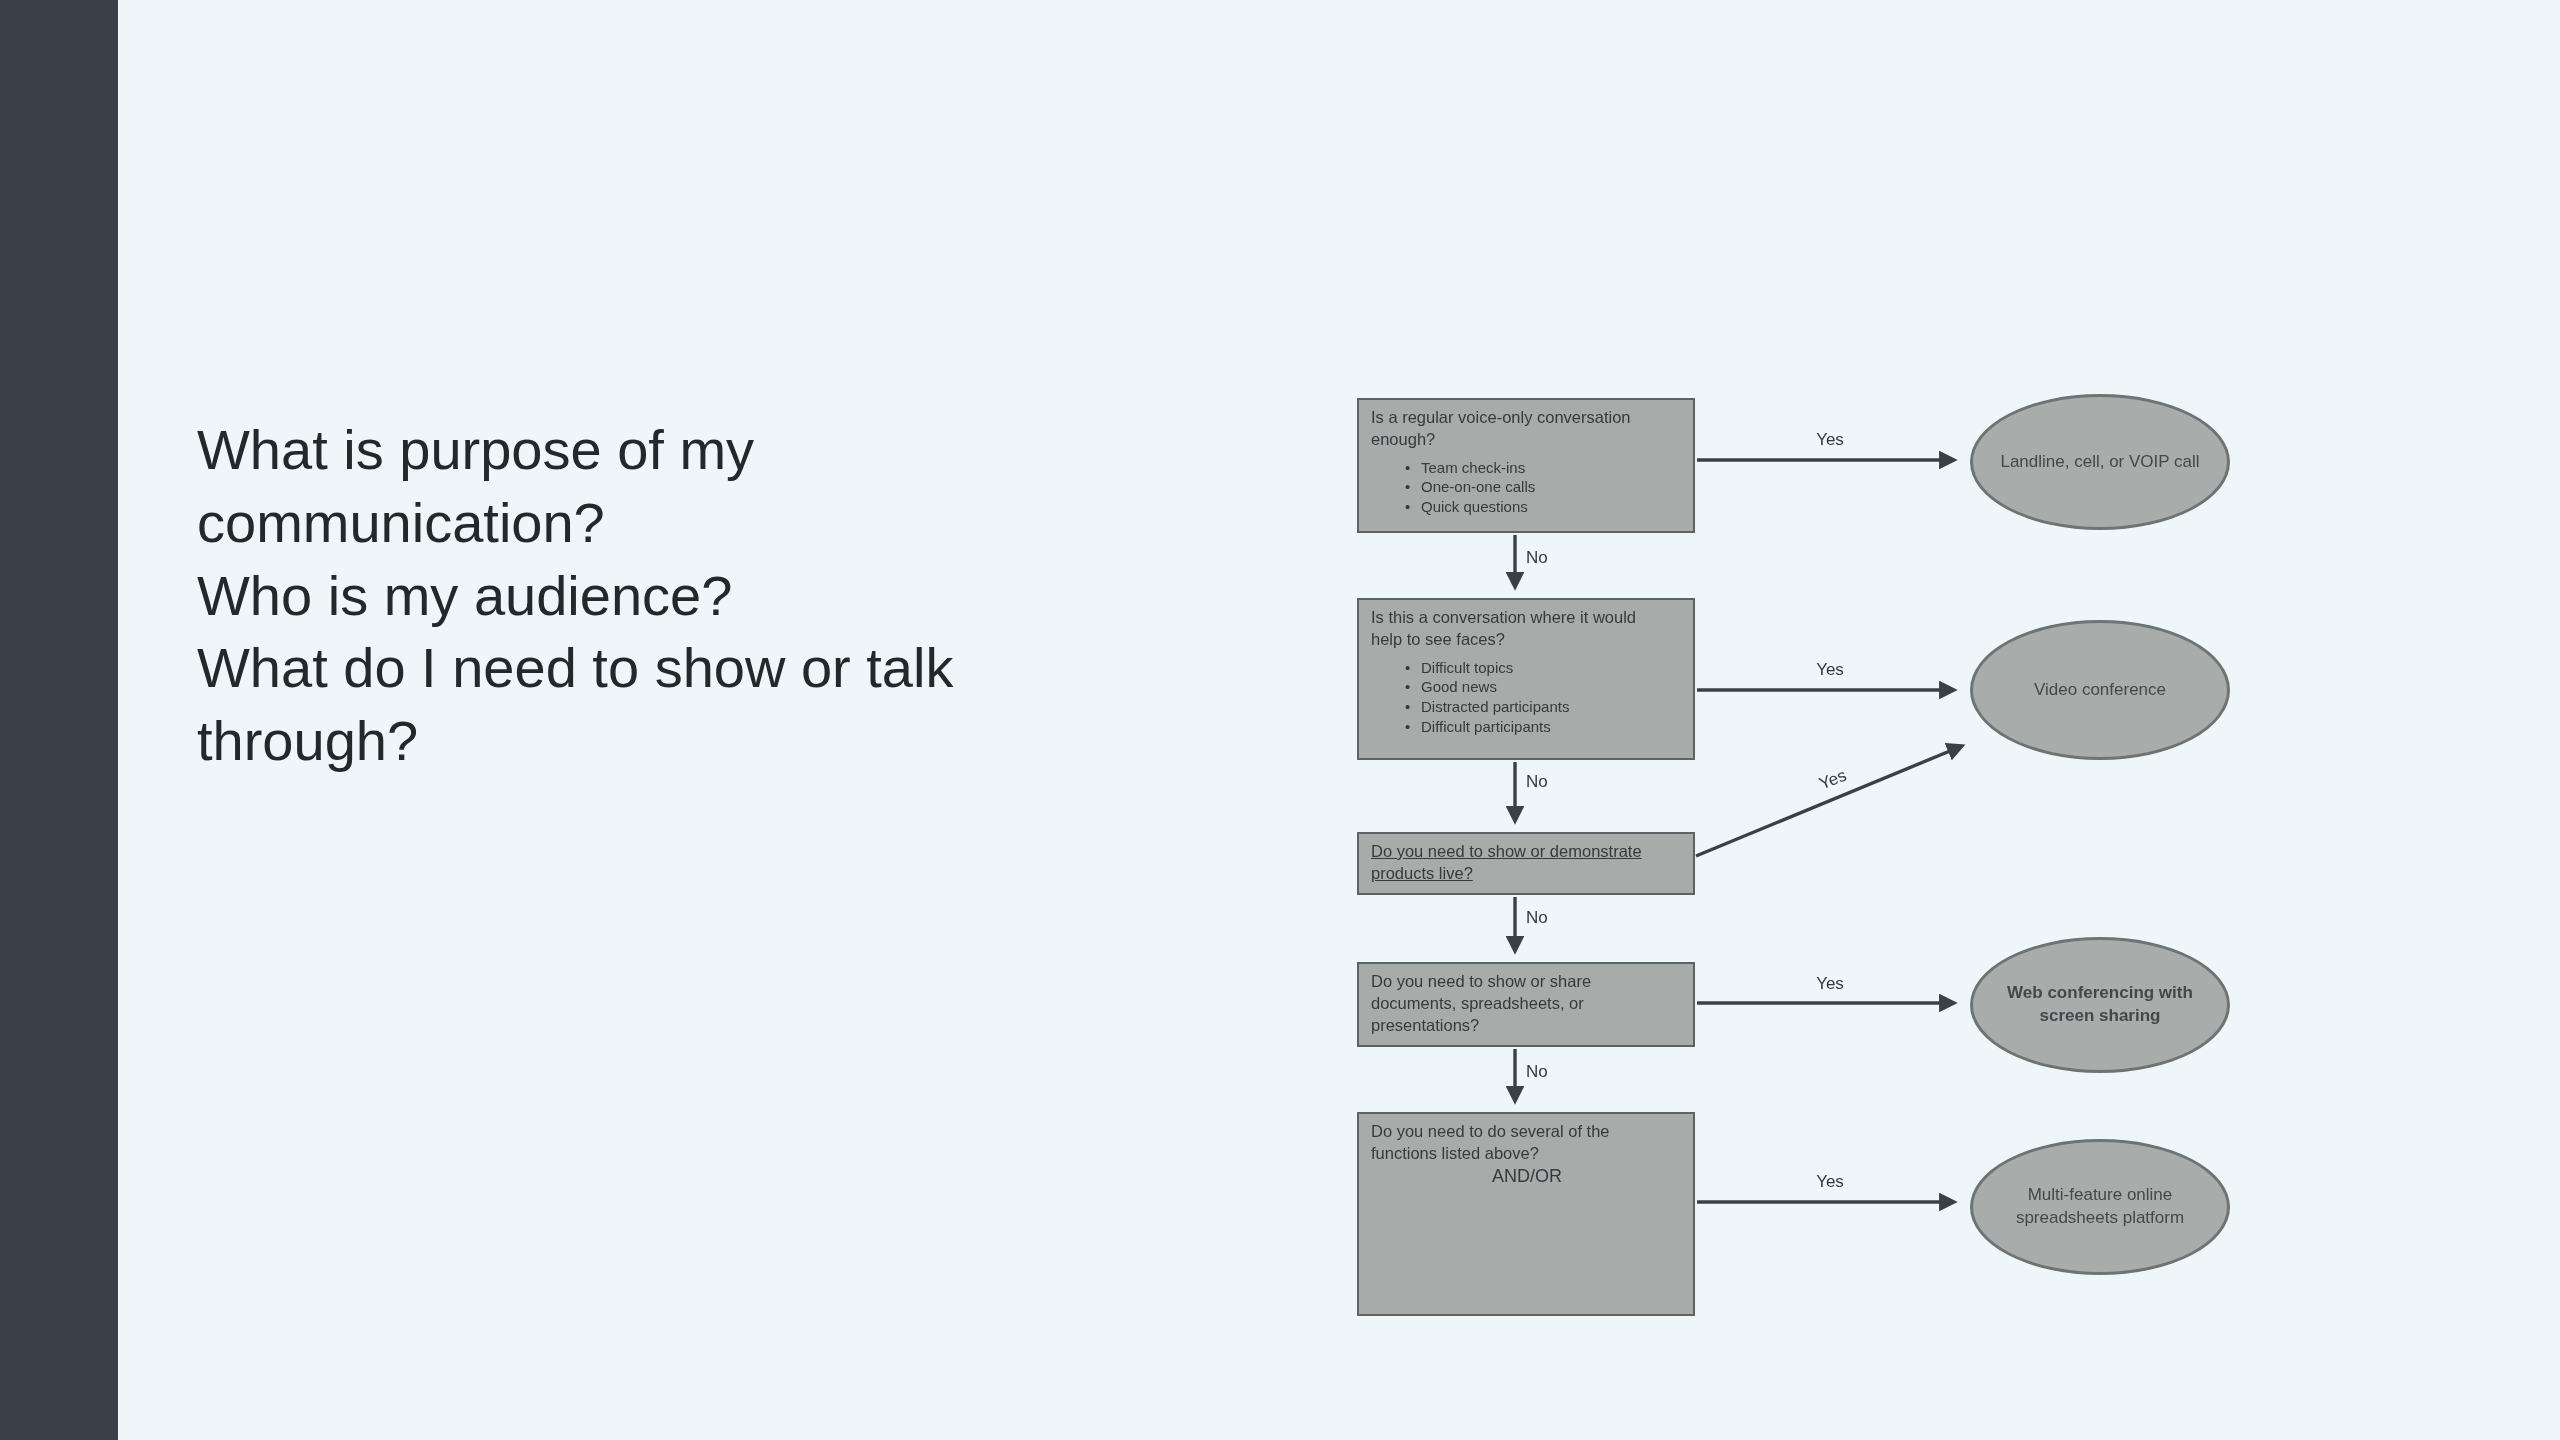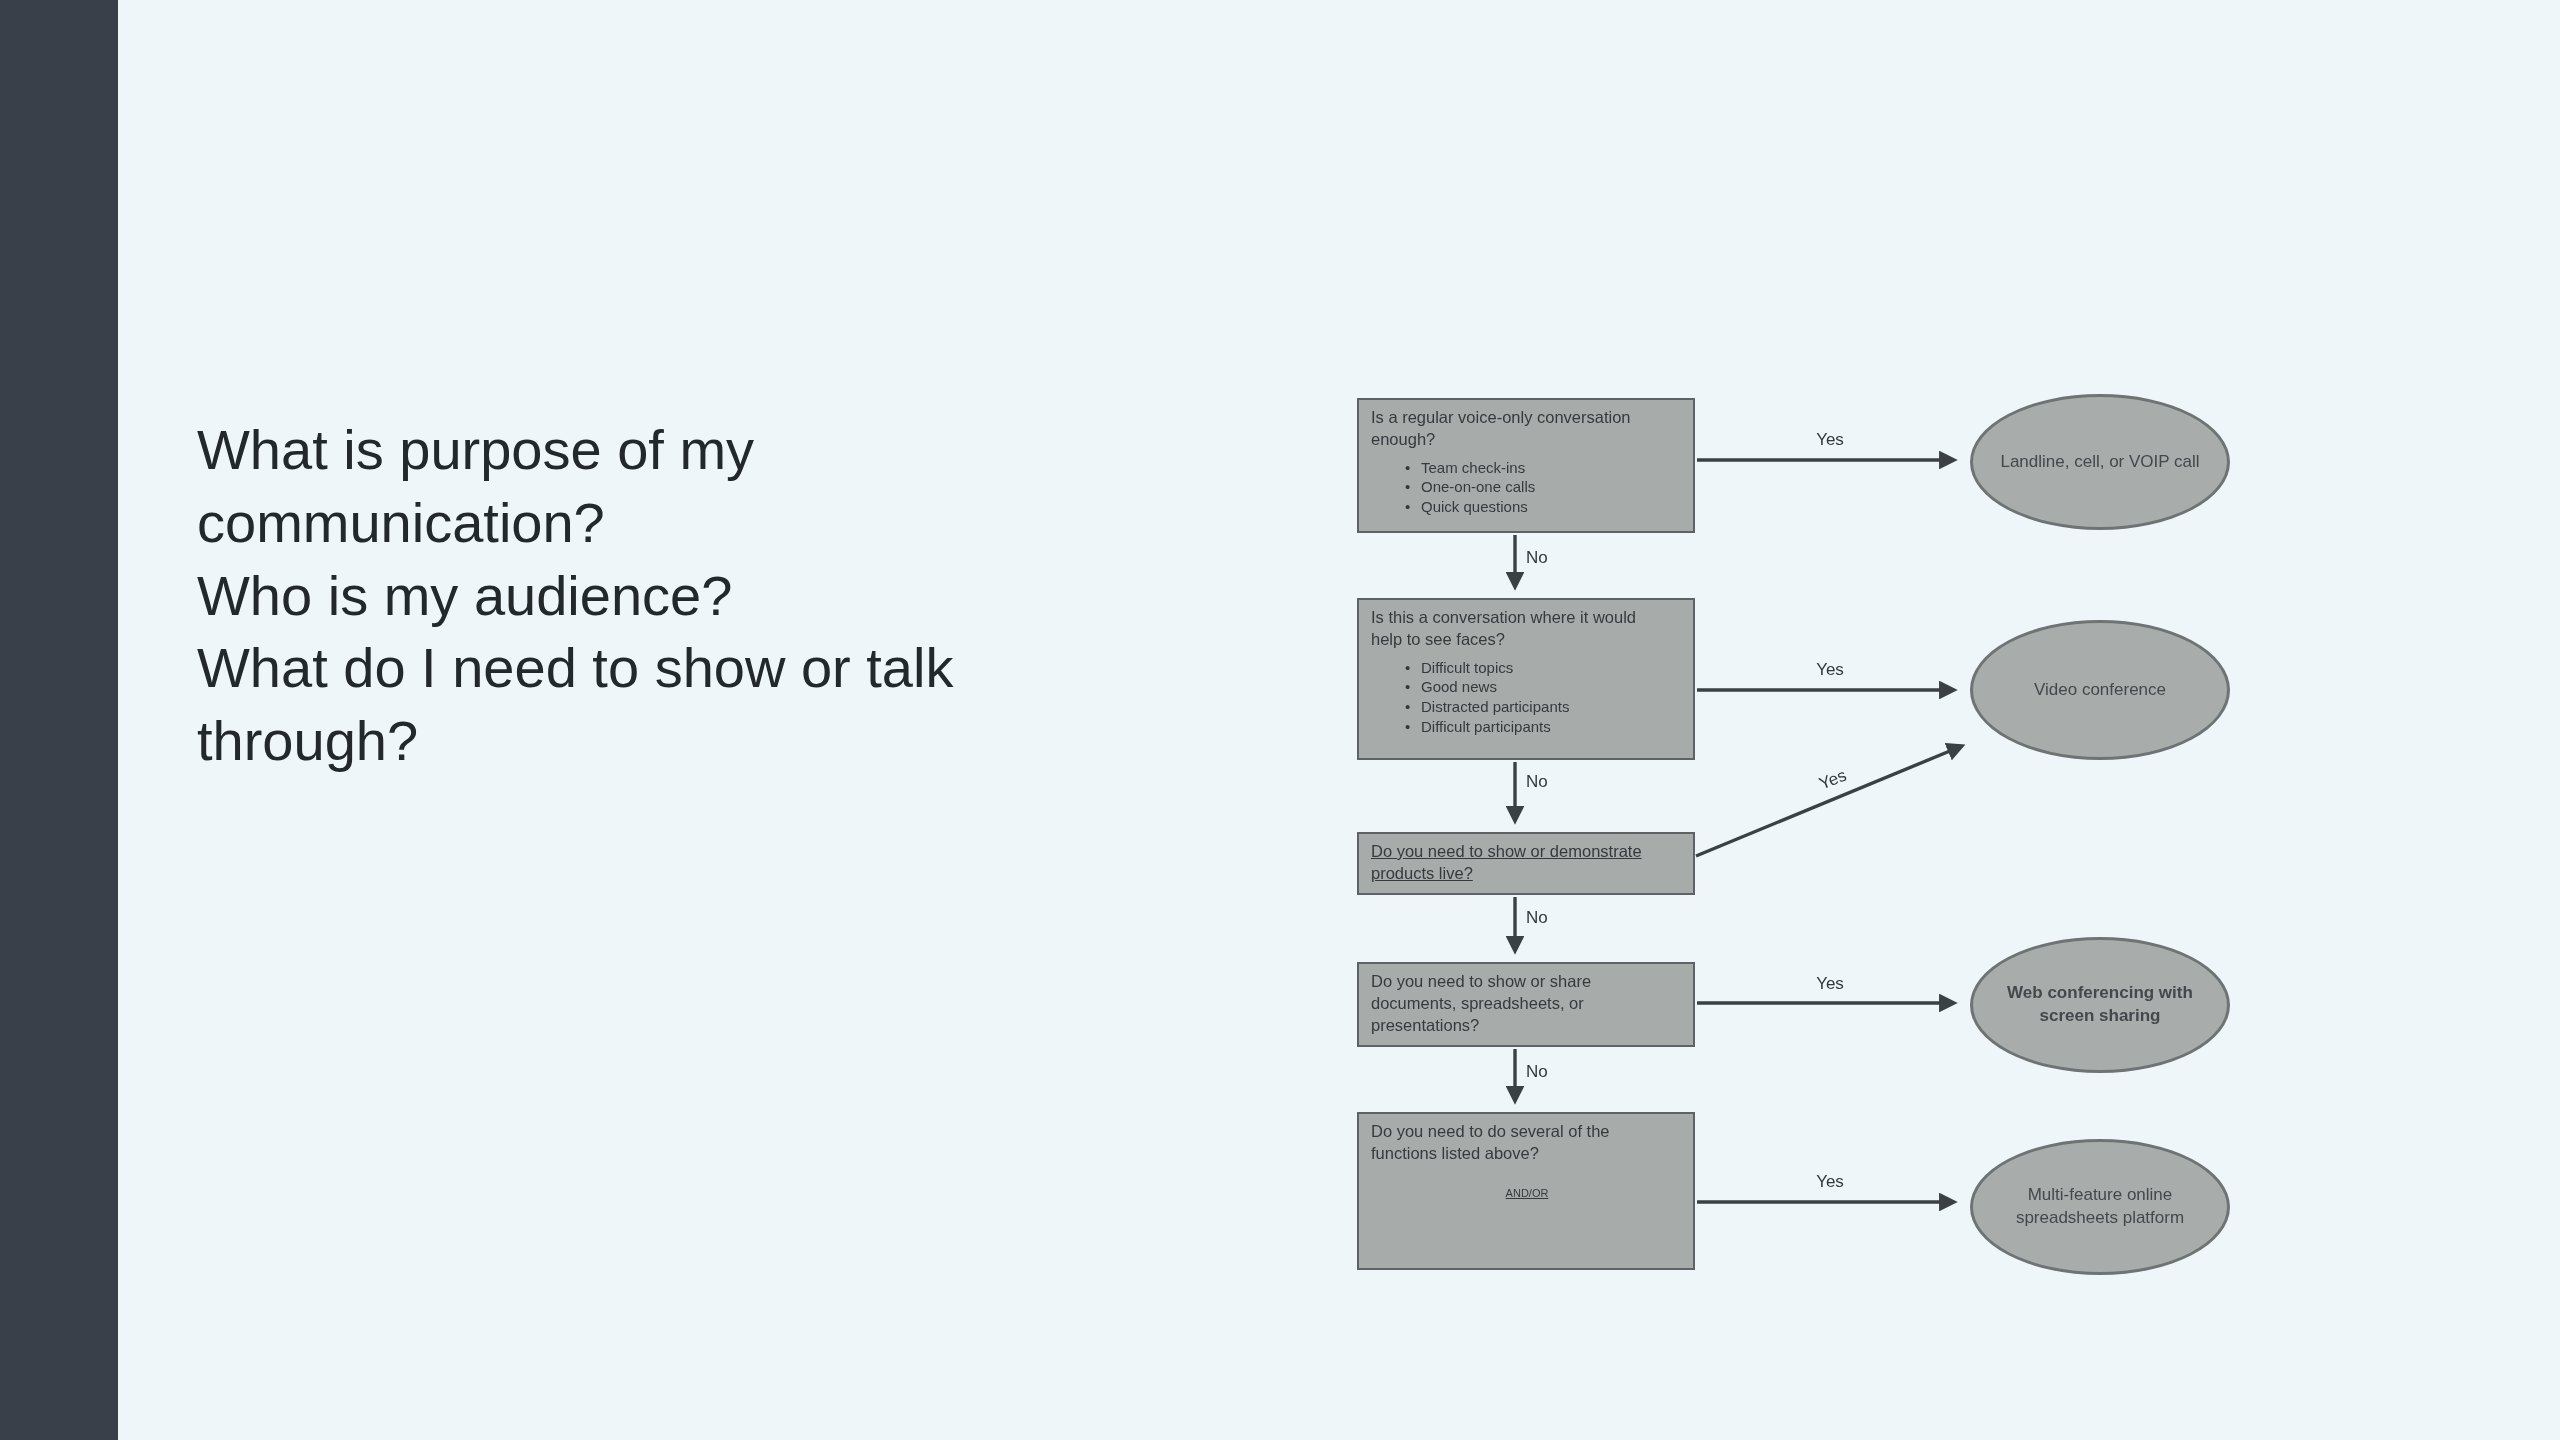--- a/index.html
+++ b/index.html
@@ -40,21 +40,21 @@
   .fc-box ul{
     margin:7px 0 0 0;padding:0 0 0 34px;list-style:none;
   }
   .fc-box li{
     position:relative;padding-left:16px;font-size:15px;line-height:1.33;
   }
   .fc-box li::before{
     content:"\2022";position:absolute;left:0;top:0;
   }
   .andor{
-    margin:22px 0 7px 0;text-align:center;font-size:11px;text-decoration:underline;
+    margin:1px 0 7px 0;text-align:center;font-size:18px;
   }
   .fc-oval{
     position:absolute;box-sizing:border-box;
     background:#a8acab;border:3px solid #6e7374;border-radius:50%;
     display:flex;align-items:center;justify-content:center;
     color:#43484b;text-align:center;
   }
   .fc-oval span{
     font-size:17px;line-height:1.35;white-space:pre-line;padding:0 8px;
   }
@@ -124,21 +124,21 @@
       <p class="q">Do you need to show or demonstrate
 products live?</p>
     </div>
 
     <div class="fc-box" style="top:582px;height:85px;">
       <p class="q">Do you need to show or share
 documents, spreadsheets, or
 presentations?</p>
     </div>
 
-    <div class="fc-box" style="top:732px;height:158px;">
+    <div class="fc-box" style="top:732px;height:204px;">
       <p class="q">Do you need to do several of the
 functions listed above?</p>
       <p class="andor">AND/OR</p>
     </div>
 
     <div class="fc-oval" style="left:630px;top:14px;width:260px;height:136px;">
       <span>Landline, cell, or VOIP call</span>
     </div>
     <div class="fc-oval" style="left:630px;top:240px;width:260px;height:140px;">
       <span>Video conference</span>

